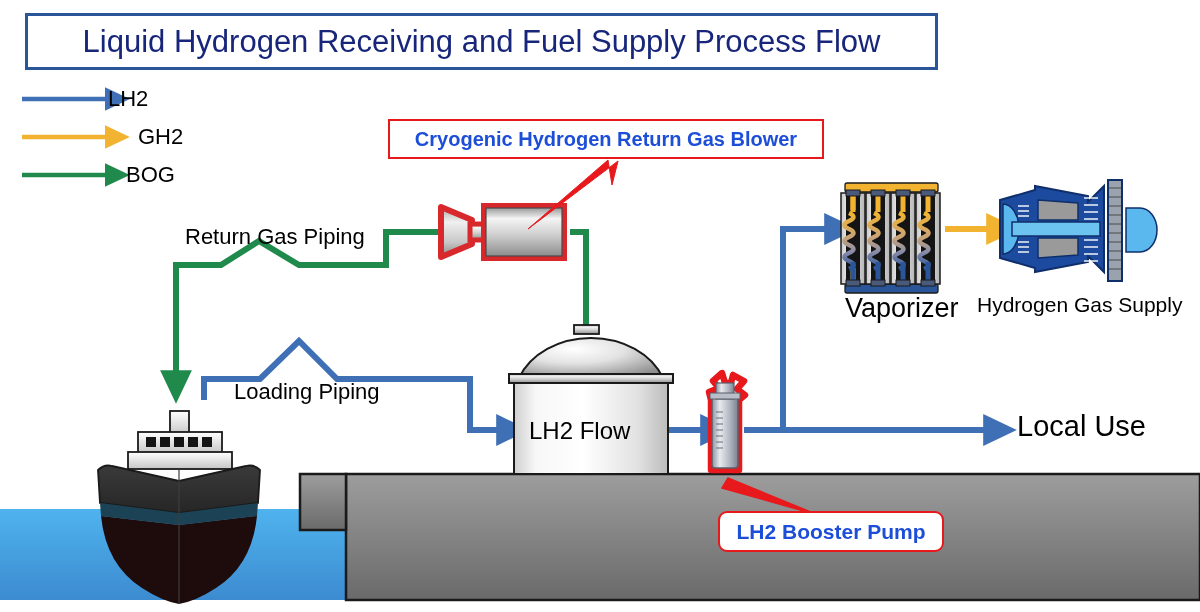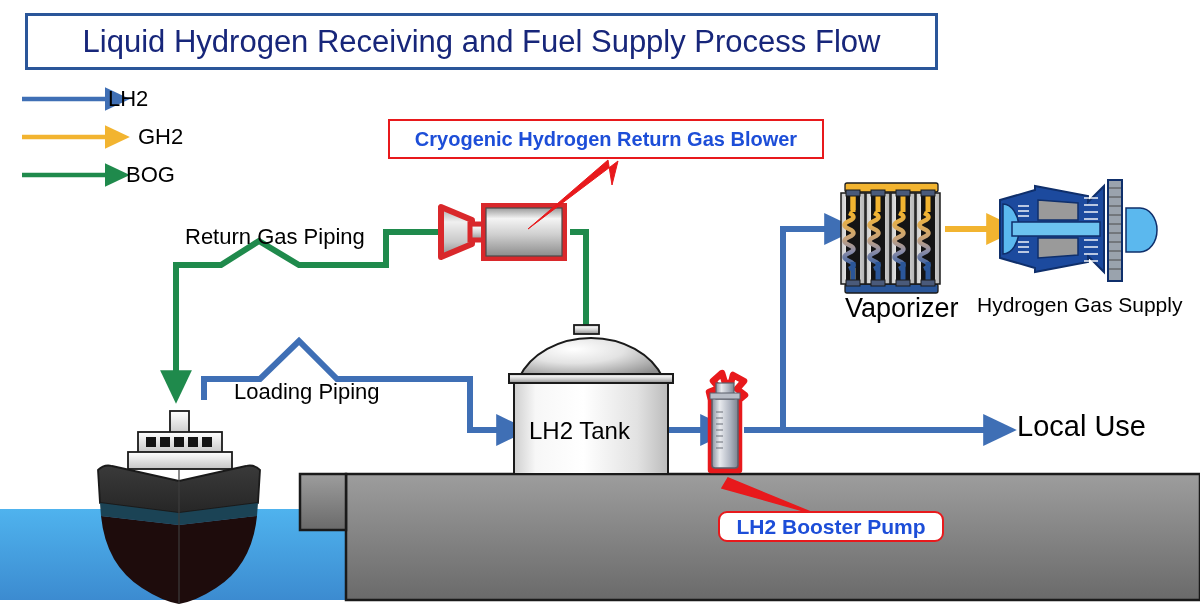--- a/index.html
+++ b/index.html
@@ -71,21 +71,21 @@
     left: 388px;
     top: 119px;
     width: 436px;
     height: 40px;
     font-size: 20px;
   }
   #callout-pump {
     left: 718px;
     top: 511px;
     width: 226px;
-    height: 31px;
+    height: 41px;
     border-radius: 9px;
     font-size: 21px;
   }
   .plain-label {
     position: absolute;
     font-size: 22px;
     color: #000000;
     font-family: "Liberation Sans", sans-serif;
     white-space: nowrap;
   }
@@ -340,15 +340,15 @@
   <div class="legend-label" style="left:126px; top:162px;">BOG</div>
 
   <div class="callout" id="callout-blower">Cryogenic Hydrogen Return Gas Blower</div>
   <div class="callout" id="callout-pump">LH2 Booster Pump</div>
 
   <div class="plain-label" id="label-loading">Loading Piping</div>
   <div class="plain-label" id="label-return-gas">Return Gas Piping</div>
   <div class="plain-label" id="label-vaporizer">Vaporizer</div>
   <div class="plain-label" id="label-turbine">Hydrogen Gas Supply</div>
   <div class="plain-label" id="label-local-use">Local Use</div>
-  <div class="plain-label" id="label-tank">LH2 Tank</div>
+  <div class="plain-label" id="label-tank">LH2 Flow</div>
 
 </div>
 
 </body></html>

